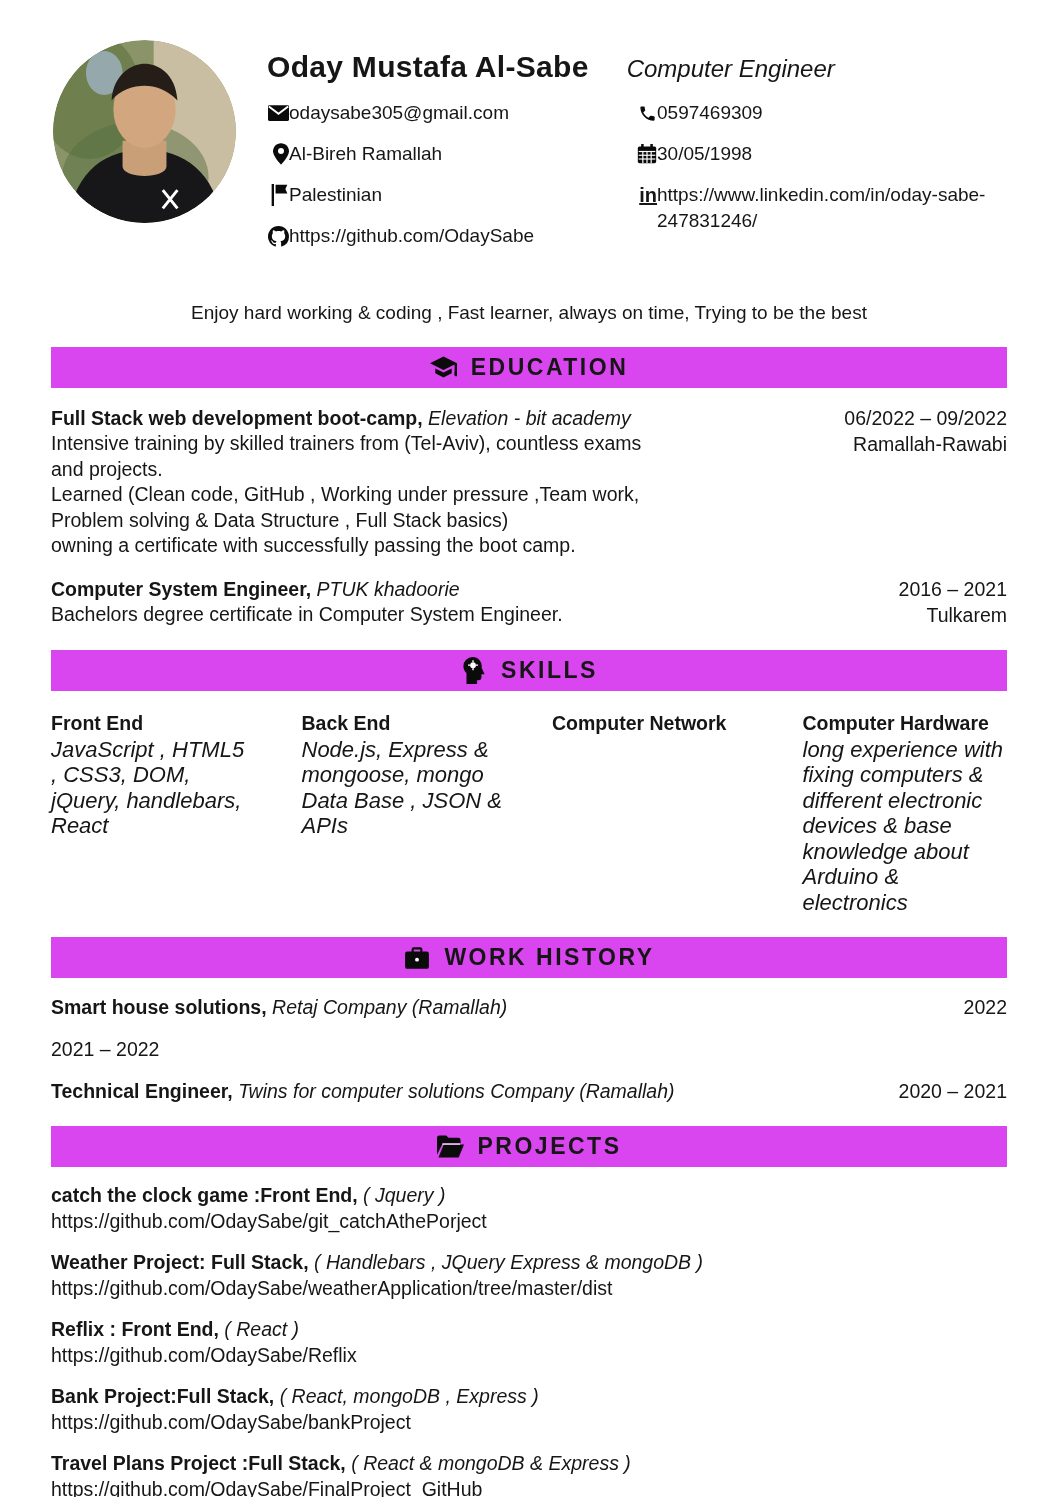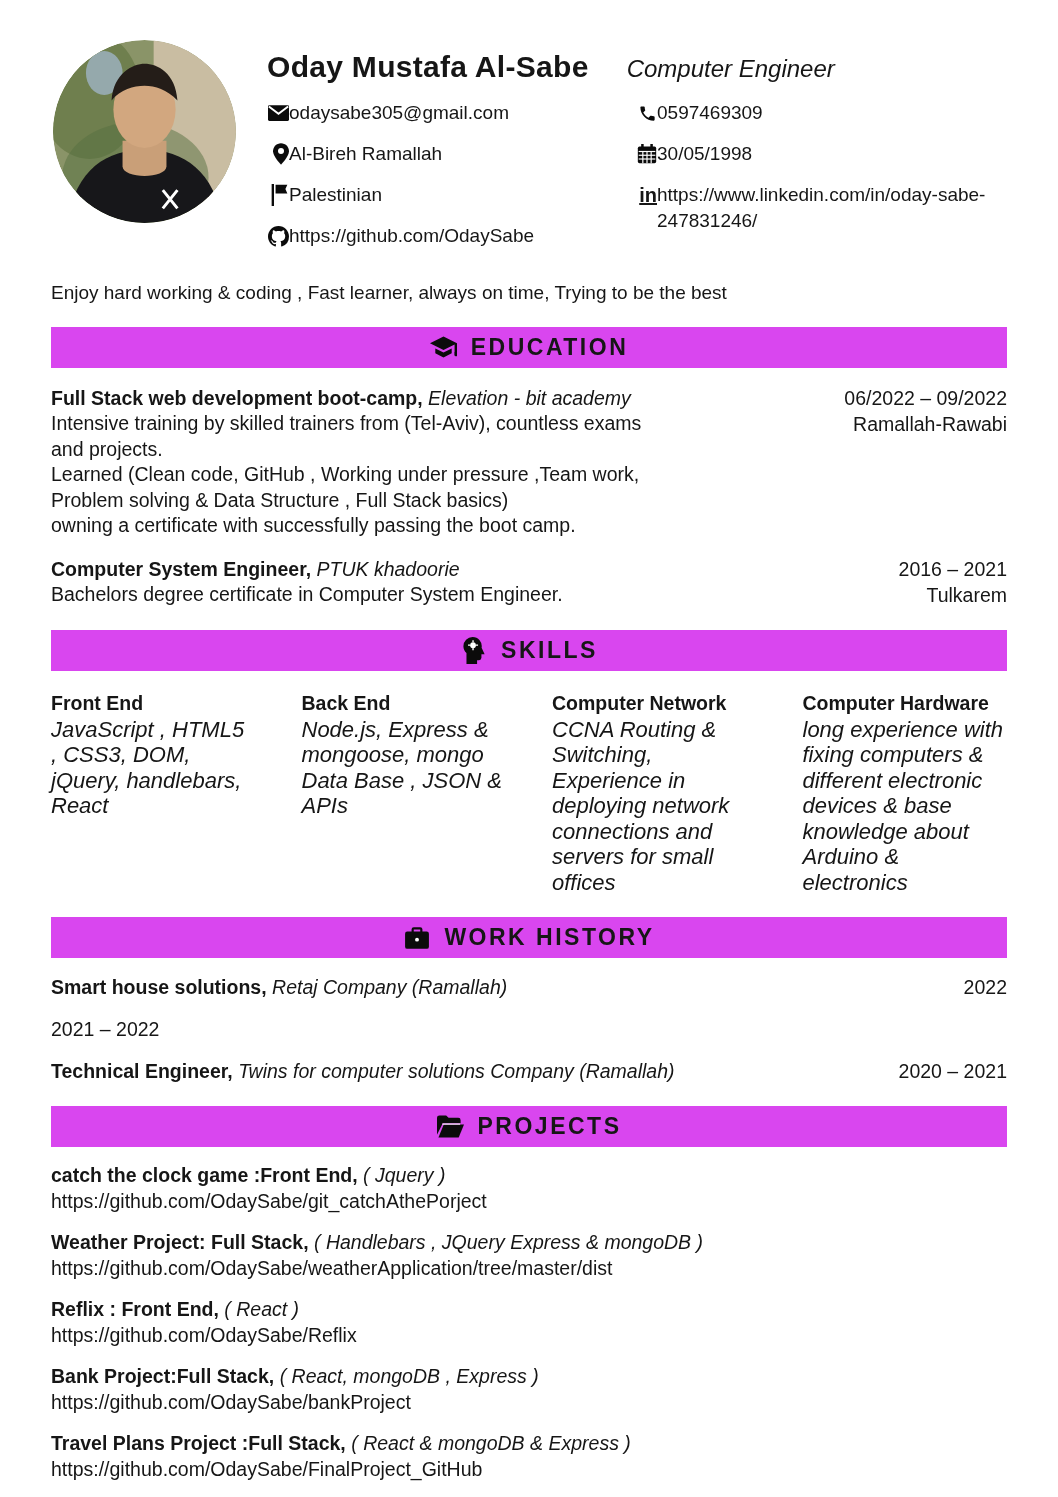--- a/index.html
+++ b/index.html
@@ -21,21 +21,21 @@
   .contact-cols { display:flex; margin-top:16px; }
   .ccol-left { width:368px; flex:none; }
   .ccol-right { flex:1; min-width:0; }
   .contact-item { display:flex; align-items:flex-start; margin-bottom:15px; }
   .cicon { width:22px; height:26px; display:flex; align-items:center; justify-content:flex-end; flex:none;text-decoration:underline; }
   .cicon svg { display:block; }
   .ctext { font-size:19px; line-height:26px; overflow-wrap:anywhere; }
   .in-glyph { font-weight:800; font-size:20px; line-height:22px; }
 
   
-  .summary { margin:16px 51px 0; font-size:19px; line-height:25px; }
+  .summary { margin:36px 51px 0; font-size:19px; line-height:25px;text-align:center; }
 
   
   .section-bar {
     margin:22px 51px 0; height:41px; background:#d946ef;
     display:flex; align-items:center; justify-content:center; gap:14px;
   }
   .section-bar .stitle { font-size:23px; font-weight:700; letter-spacing:2.5px; }
   .sicon { width:27px; height:27px; display:flex; align-items:center; justify-content:center; }
   .sicon svg { display:block; }
 
@@ -231,21 +231,20 @@
     <div class="skill">
       <div class="skill-title">Front End</div>
       <div class="skill-desc">JavaScript , HTML5 , CSS3, DOM, jQuery, handlebars, React</div>
     </div>
     <div class="skill">
       <div class="skill-title">Back End</div>
       <div class="skill-desc">Node.js, Express &amp; mongoose, mongo Data Base , JSON &amp; APIs</div>
     </div>
     <div class="skill">
       <div class="skill-title">Computer Network</div>
-      <div class="skill-desc">CCNA Routing &amp; Switching, Experience in deploying network connections and servers for small offices</div>
     </div>
     <div class="skill">
       <div class="skill-title">Computer Hardware</div>
       <div class="skill-desc">long experience with fixing computers &amp; different electronic devices &amp; base knowledge about Arduino &amp; electronics</div>
     </div>
   </div>
 
   <div class="section-bar">
     <span class="sicon">
       <svg width="26" height="26" viewBox="0 0 24 24">

